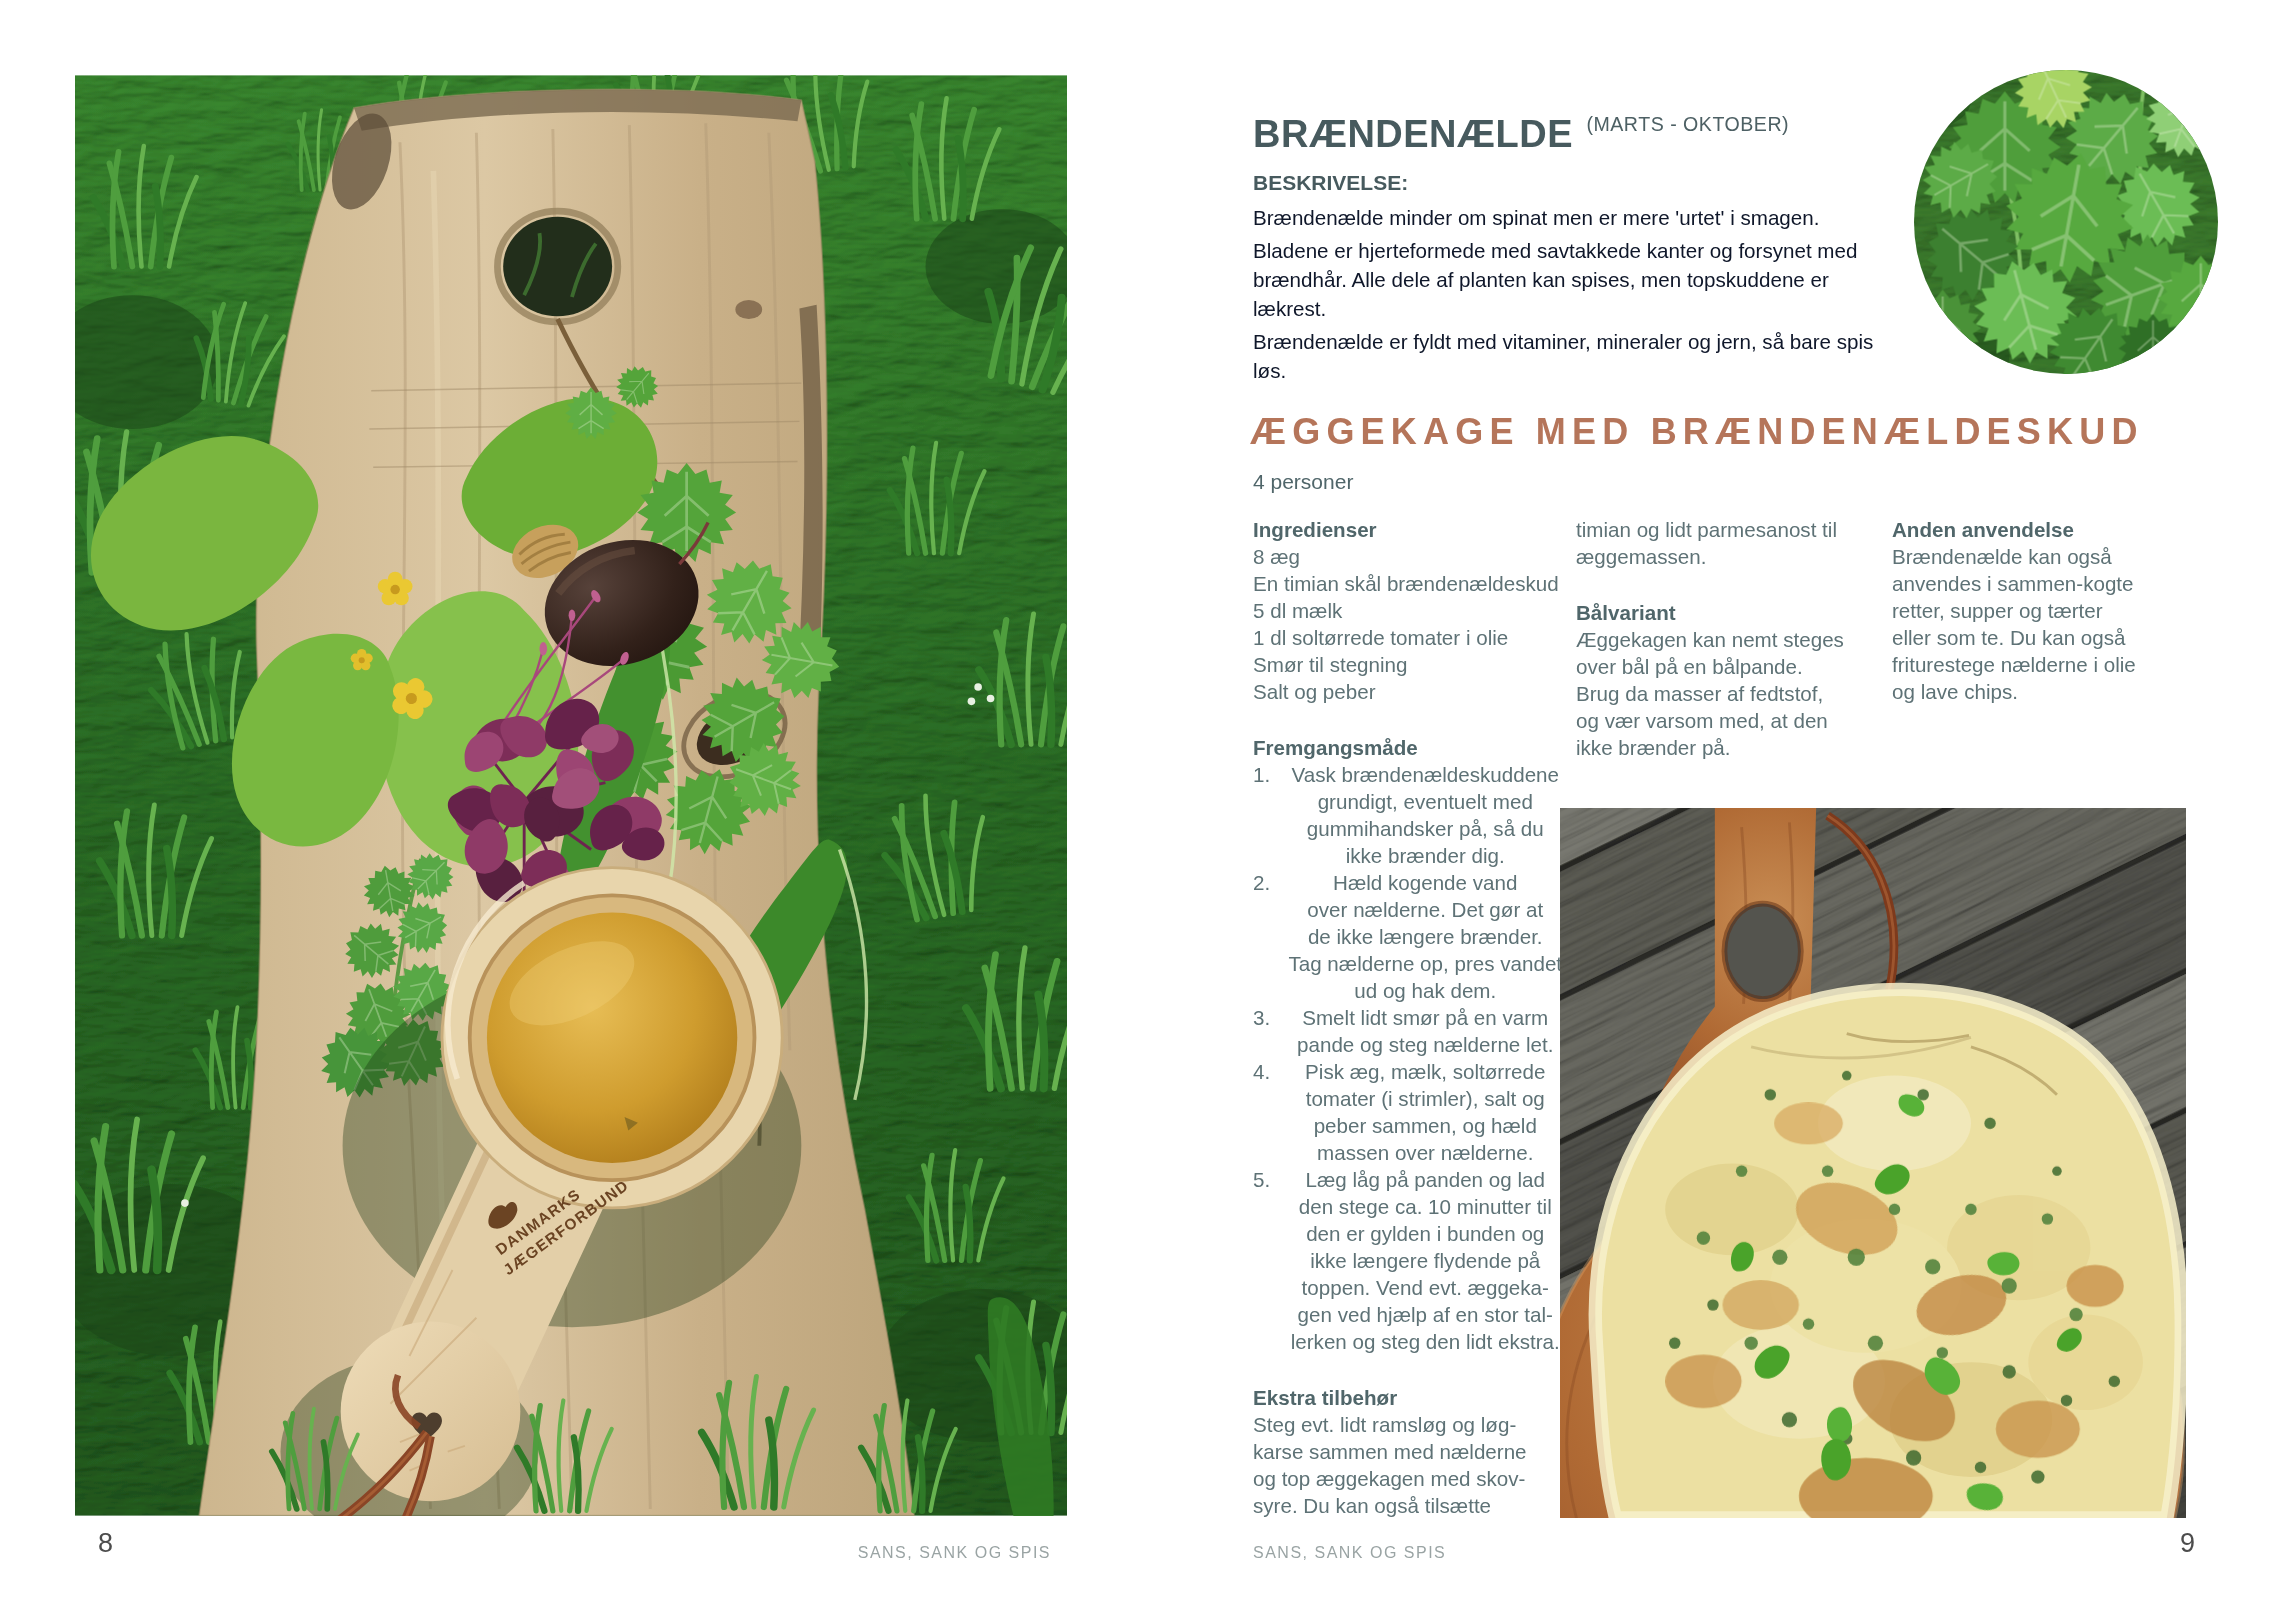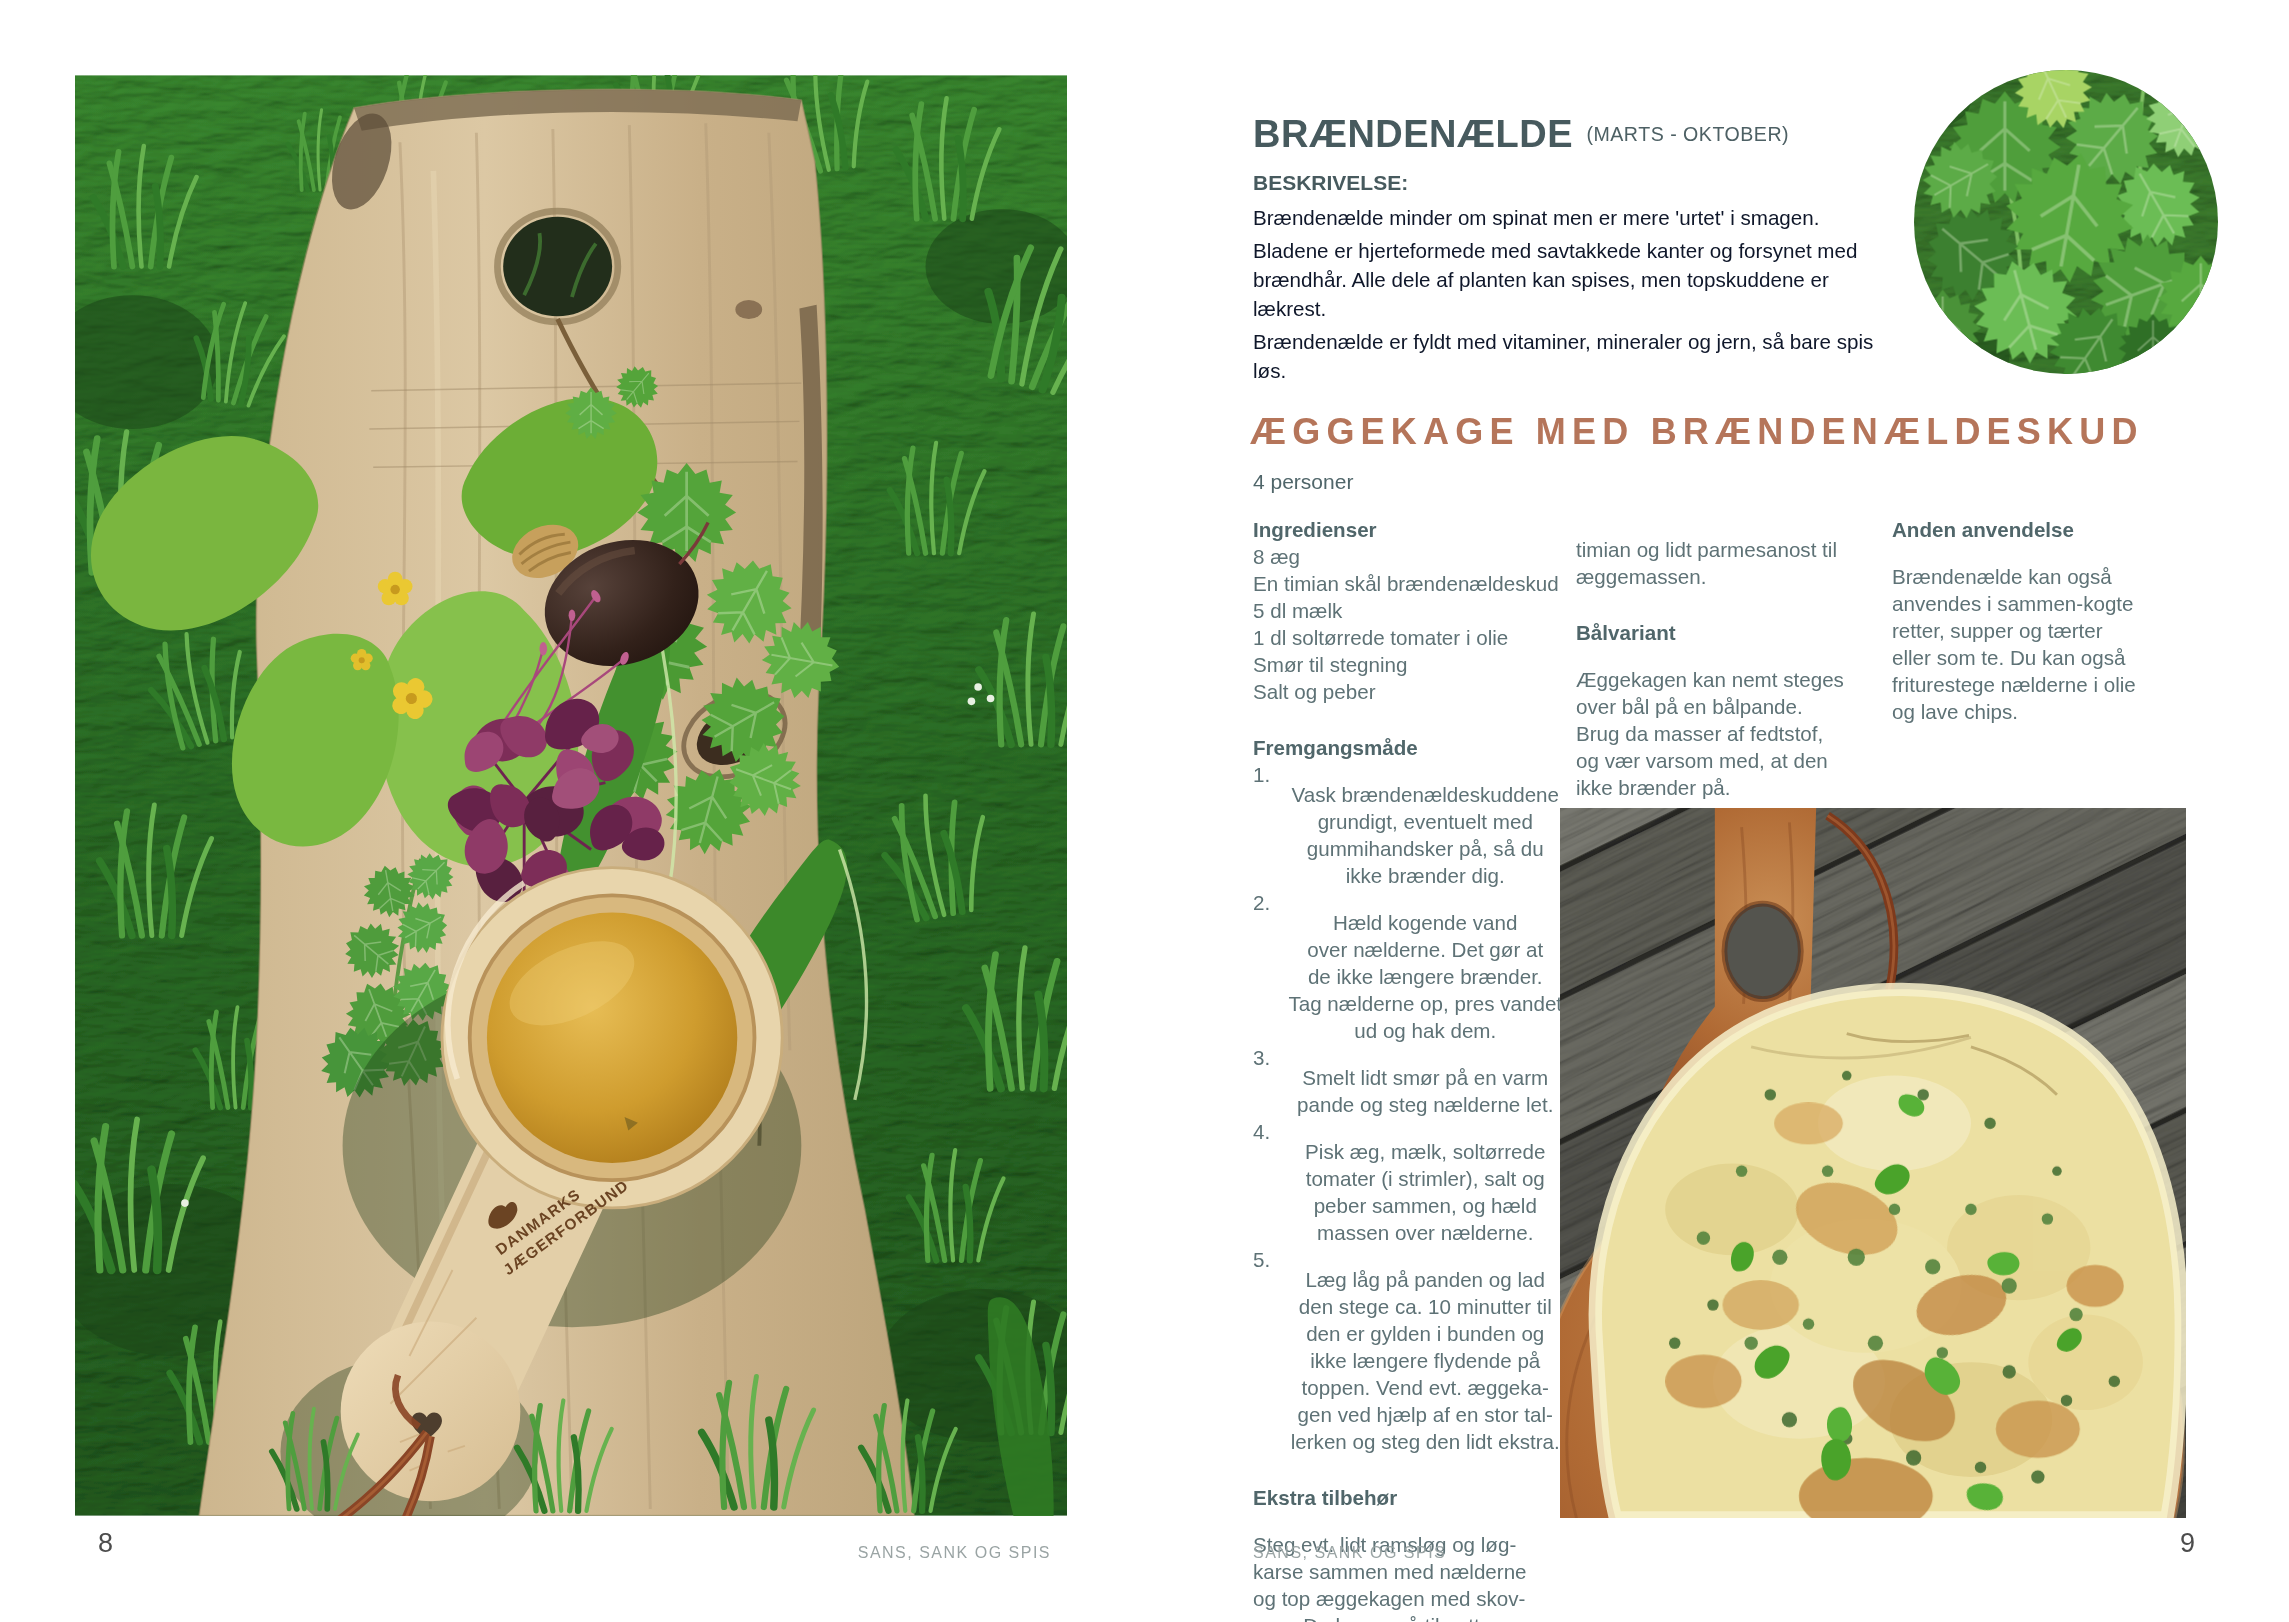--- a/index.html
+++ b/index.html
@@ -1,21 +1,21 @@
 <!DOCTYPE html>
 <html><head>
 <meta charset="utf-8">
 <style>
   html,body{margin:0;padding:0;background:#ffffff;}
   .spread{position:relative;width:2289px;height:1622px;background:#fff;overflow:hidden;
           font-family:"Liberation Sans", sans-serif;}
   .abs{position:absolute;}
-  .pre{white-space:pre-line;margin-top:20px;}
+  .pre{white-space:pre-line;}
   
-  .title-row{left:1253px;top:113px;display:flex;align-items:center;gap:13.4px;}
+  .title-row{left:1253px;top:113px;display:flex;align-items:flex-start;gap:13.4px;}
   .title{font-size:38px;font-weight:600;letter-spacing:0.5px;color:#475a5e;}
   .season{font-size:19.6px;font-weight:400;color:#4d6064;letter-spacing:0.5px;}
   .desc-head{left:1253px;top:171px;font-size:21px;font-weight:700;color:#475a5e;}
   .desc{left:1253px;top:203px;width:626px;font-size:20.6px;line-height:29px;color:#0f172a;}
   .desc p{margin:0 0 3.8px 0;}
   .recipe-head{left:1250px;top:411px;font-size:36px;font-weight:700;letter-spacing:6.2px;color:#b5755a;}
   .servings{left:1253px;top:470px;font-size:21px;color:#50666a;}
   .col{top:516px;font-size:20.6px;line-height:27px;color:#5e7276;}
   .col1{left:1253px;width:312px;}
   .col2{left:1576px;width:304px;}

